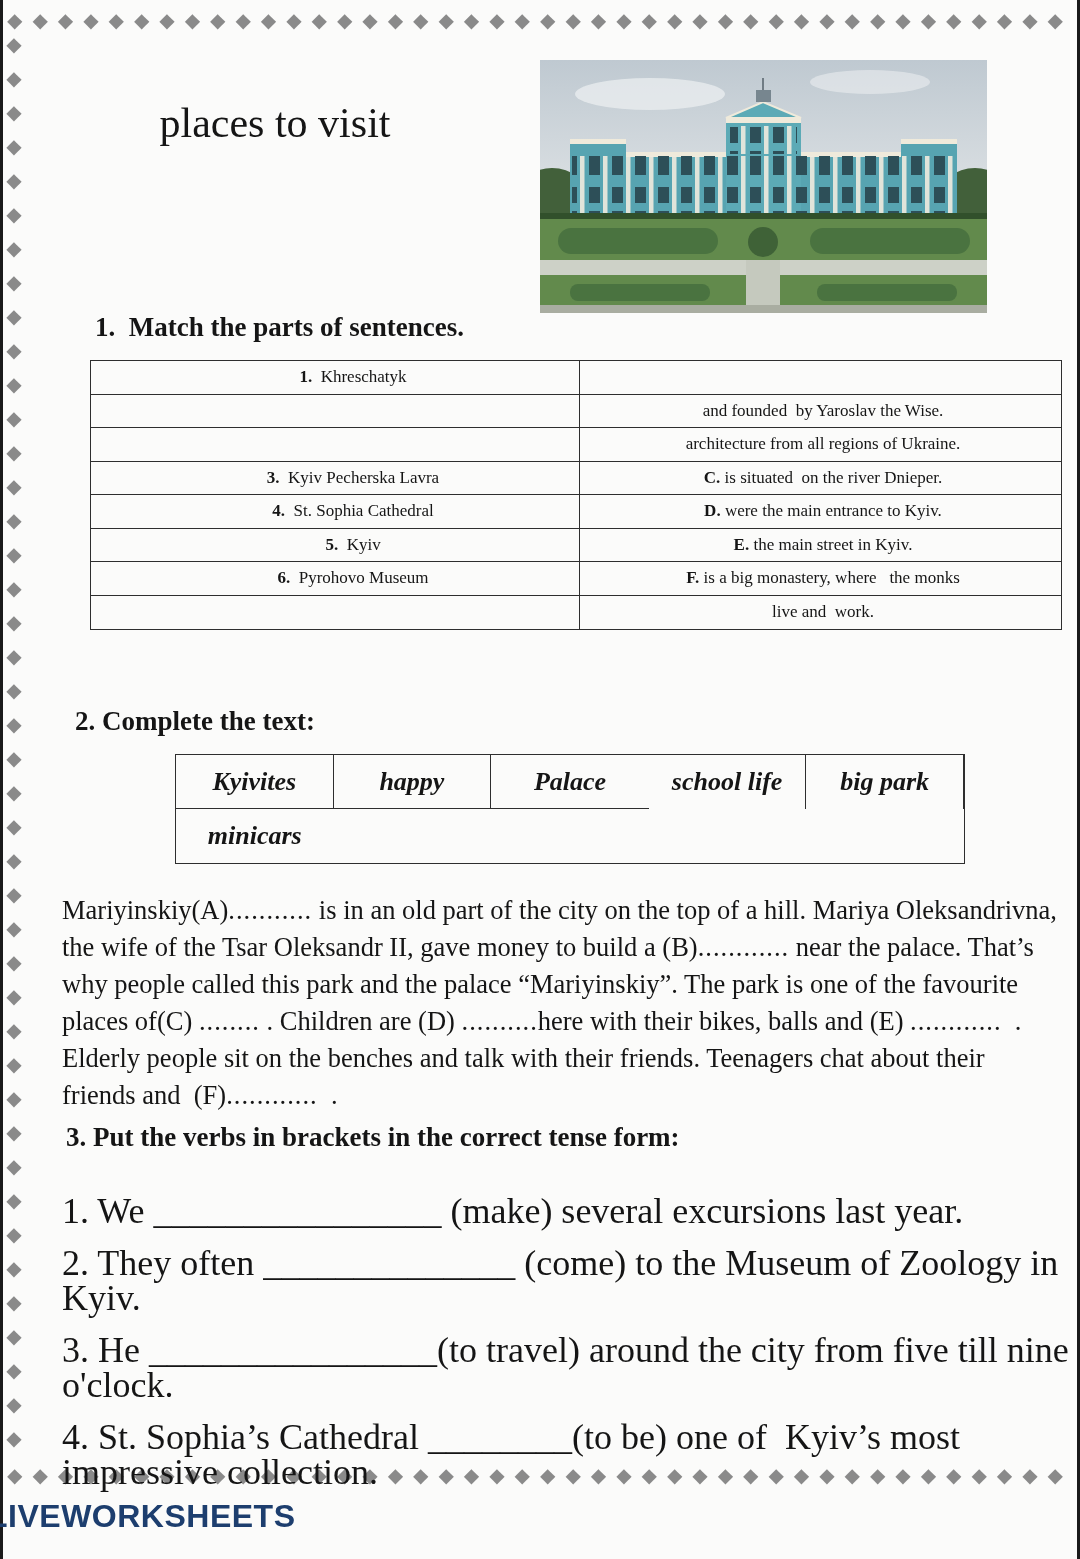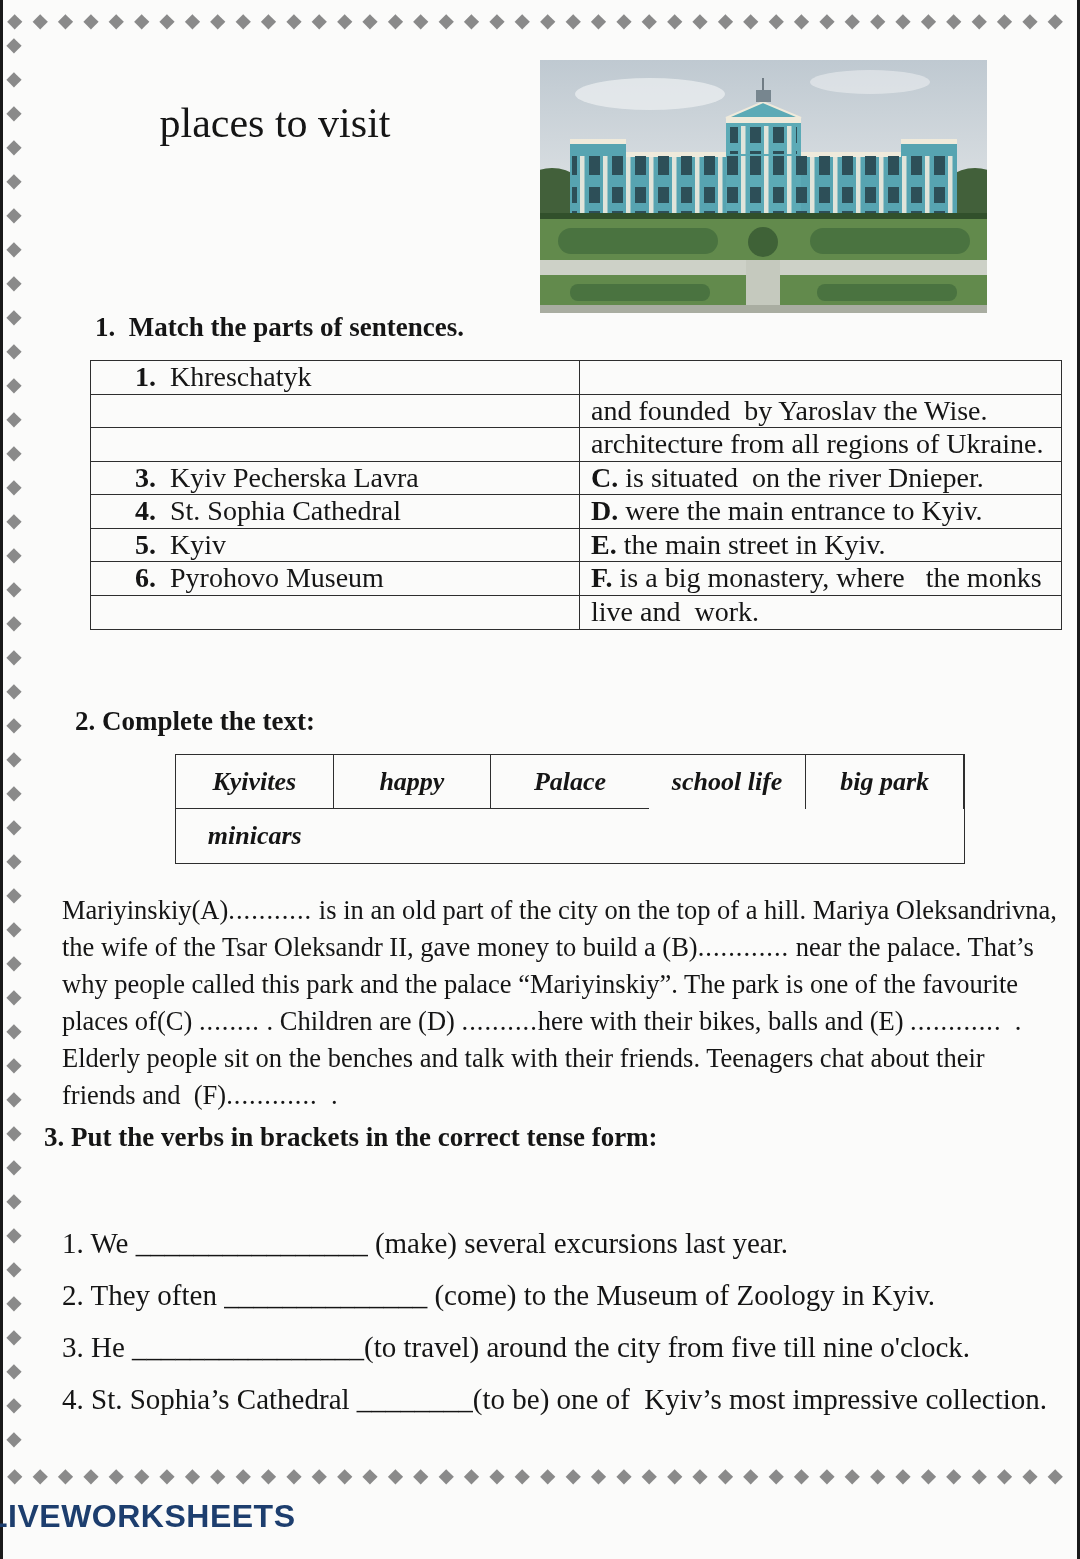--- a/index.html
+++ b/index.html
@@ -27,42 +27,42 @@
   .titleblock{position:absolute;left:55px;top:76px;width:440px;text-align:center;}
   .t1{font-size:47px;line-height:52px;}
   .t2{font-size:42px;line-height:46px;margin-top:24px;}
 
   .photo{position:absolute;left:540px;top:60px;width:447px;height:253px;overflow:hidden;}
   .photo svg{display:block;width:100%;height:100%;}
 
   .h{position:absolute;font-weight:bold;font-size:27px;white-space:pre-wrap;}
   .h1{left:62px;top:312px;margin-left:33px;}
   .h2{left:75px;top:706px;}
-  .h3{left:44px;top:1122px;}
+  .h3{left:66px;top:1122px;}
 
   .mtable{position:absolute;left:90px;top:360px;width:972px;border:1.5px solid #2e2e2e;box-sizing:border-box;}
-  .mline{display:flex;height:33.5px;border-bottom:1.4px solid #2e2e2e;box-sizing:border-box;font-size:28px;}
+  .mline{display:flex;height:33.5px;border-bottom:1.4px solid #2e2e2e;box-sizing:border-box;font-size:17px;text-align:center;}
   .mline:last-child{border-bottom:none;}
   .mcl{width:489px;box-sizing:border-box;border-right:1.4px solid #2e2e2e;
        padding:0 8px 0 44px;line-height:31px;white-space:pre-wrap;overflow:hidden;}
   .mcr{flex:1;box-sizing:border-box;padding:0 6px 0 11px;line-height:31px;white-space:pre-wrap;overflow:hidden;}
   .mcl b,.mcr b{font-weight:bold;}
 
   .wbank{position:absolute;left:175px;top:754px;width:790px;border:1.5px solid #2e2e2e;
          box-sizing:border-box;display:grid;grid-template-columns:1fr 1fr 1fr 1fr 1fr;}
   .wcell{height:54px;line-height:54px;text-align:center;font-size:26px;font-style:italic;font-weight:bold;
          border-right:1.4px solid #2e2e2e;border-bottom:1.4px solid #2e2e2e;box-sizing:border-box;overflow:hidden;}
   .wcell:nth-child(3n){border-right:none;}
   .wcell:nth-child(n+4){border-bottom:none;}
 
   #para{position:absolute;left:62px;top:892px;width:998px;font-size:26.5px;line-height:37px;}
   #para span{white-space:pre-wrap;}
   .dots{letter-spacing:1px;}
 
-  .ex{position:absolute;left:62px;top:1226px;font-size:29px;}
+  .ex{position:absolute;left:62px;top:1194px;font-size:36px;}
   .ex .item{margin-bottom:17px;line-height:35px;white-space:pre-wrap;}
 
   .brand{position:absolute;left:-12px;top:1498px;z-index:7;
          font-family:"Liberation Sans",sans-serif;font-weight:bold;
          font-size:32px;letter-spacing:0.5px;color:#1d3e6e;}
 </style>
 </head>
 <body>
 
 <div class="page">

